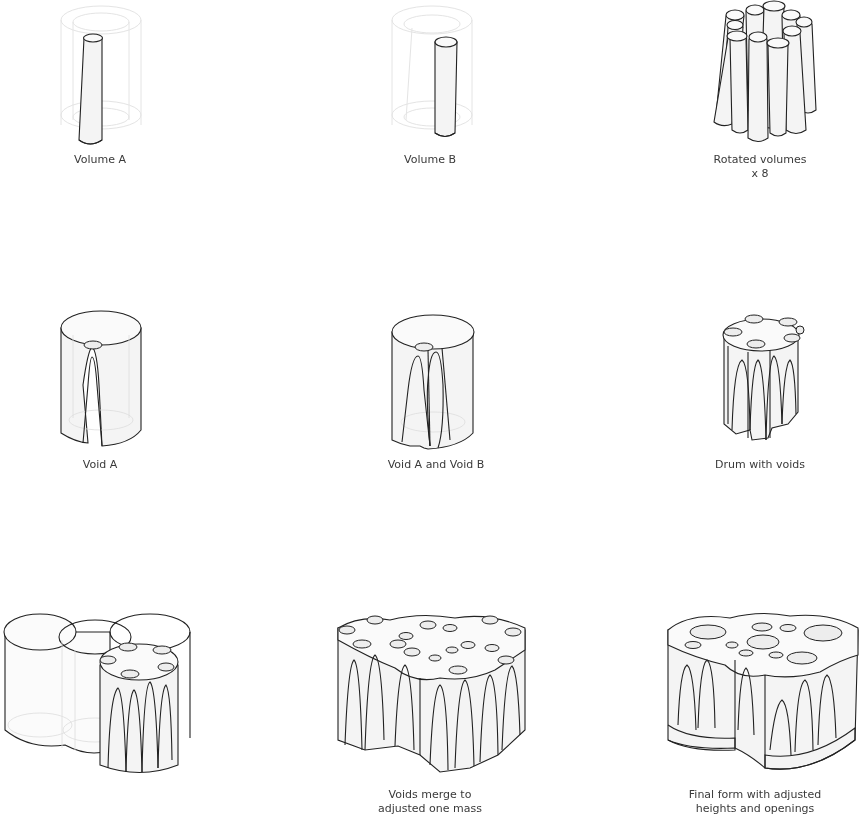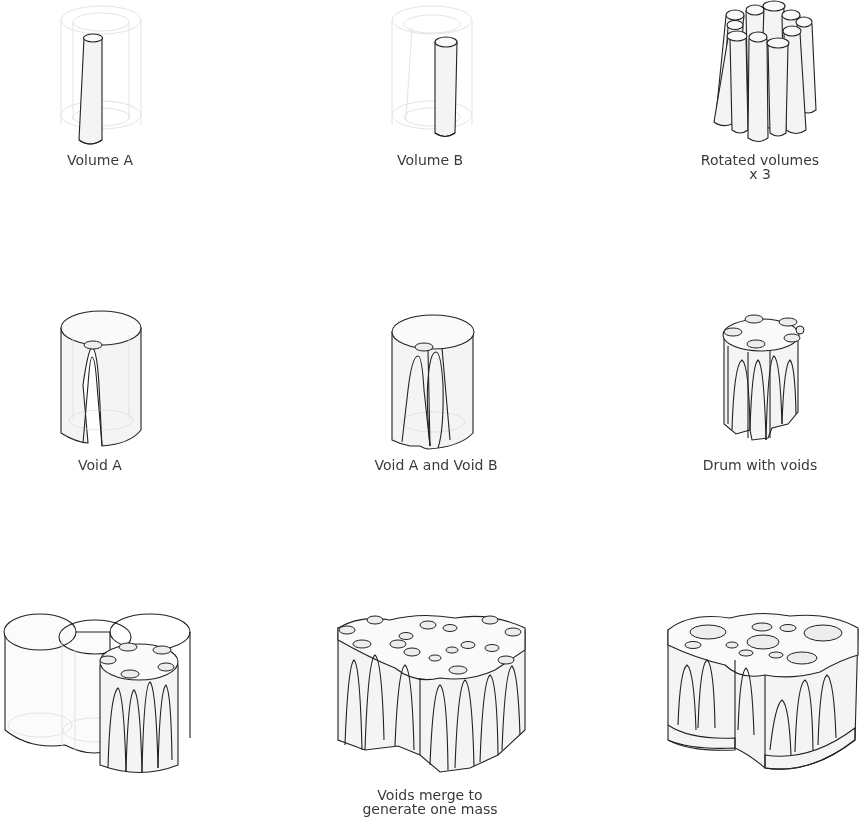--- a/index.html
+++ b/index.html
@@ -1,20 +1,20 @@
 <!DOCTYPE html>
 <html><head>
   <meta charset="utf-8">
   <style>
     html, body { margin: 0; padding: 0; background: #ffffff; }
     body { width: 860px; height: 820px; position: relative; overflow: hidden;
            font-family: "DejaVu Sans", "Liberation Sans", sans-serif; color: #333; }
     .panel { position: absolute; }
     .panel svg { position: absolute; left: 0; top: 0; overflow: visible; }
-    .label { position: absolute; text-align: center; font-size: 14px; line-height: 14px; color: #3a3a3a; white-space: pre-line; }
+    .label { position: absolute; text-align: center; font-size: 11px; line-height: 14px; color: #3a3a3a; white-space: pre-line; }
     .ghost { fill: none; stroke: #e4e4e4; stroke-width: 1; }
     .solid { fill: #f4f4f4; stroke: #222; stroke-width: 1.1; }
     .line { fill: none; stroke: #222; stroke-width: 1.1; }
     .face { fill: #fafafa; stroke: #222; stroke-width: 1.1; }
     .hole { fill: #ededed; stroke: #222; stroke-width: 1; }
     .thin { fill: none; stroke: #ddd; stroke-width: 0.8; }
   </style>
 </head>
 <body>
 
@@ -71,21 +71,21 @@
 
     <path class="solid" d="M68,38 L54,122 Q62,128 72,124 L84,38 Z"></path>
     <path class="solid" d="M70,38 L72,130 Q80,136 88,130 L86,38 Z"></path>
       <ellipse class="face" cx="77" cy="36" rx="10" ry="5"></ellipse>
     <path class="solid" d="M89,39 L88,138 Q98,145 108,138 L107,39 Z"></path>
       <ellipse class="face" cx="98" cy="37" rx="9" ry="5"></ellipse>
     <path class="solid" d="M108,45 L110,133 Q118,139 126,133 L128,45 Z"></path>
       <ellipse class="face" cx="118" cy="43" rx="11" ry="5"></ellipse>
   </svg>
   <div class="label" style="left:20px;top:153px;width:160px;">Rotated volumes
-x 3</div>
+x 8</div>
 </div>
 
 <div class="panel" style="left:0;top:290px;width:200px;height:190px;">
   <svg width="200" height="170">
     <path class="solid" d="M61,38 L61,143 Q75,152 88,153 L83,95 Q88,60 92,57 Q97,60 99,95 L102,156 Q130,154 141,140 L141,38 Z"></path>
     <ellipse class="face" cx="101" cy="38" rx="40" ry="17"></ellipse>
     <ellipse class="hole" cx="93" cy="55" rx="9" ry="4"></ellipse>
     <ellipse class="thin" cx="101" cy="130" rx="32" ry="10"></ellipse>
     <line class="thin" x1="73" y1="45" x2="73" y2="128"></line>
     <line class="thin" x1="129" y1="45" x2="129" y2="128"></line>
@@ -179,21 +179,21 @@
     <path class="line" d="M25,145 Q28,65 34,60 Q40,65 42,150"></path>
     <path class="line" d="M45,150 Q48,60 55,55 Q62,60 64,140"></path>
     <path class="line" d="M75,146 Q78,70 85,65 Q92,70 94,150"></path>
     <path class="line" d="M110,165 Q113,90 120,85 Q127,90 128,170"></path>
     <path class="line" d="M135,168 Q138,85 145,80 Q152,85 154,166"></path>
     <path class="line" d="M160,162 Q163,80 170,75 Q177,80 178,155"></path>
     <path class="line" d="M182,150 Q185,70 192,66 Q198,72 200,135"></path>
     <line class="line" x1="100" y1="78" x2="100" y2="155"></line>
   </svg>
   <div class="label" style="left:30px;top:188px;width:160px;">Voids merge to
-generate one mass</div>
+adjusted one mass</div>
 </div>
 
 <div class="panel" style="left:650px;top:600px;width:210px;height:220px;">
   <svg width="210" height="190">
     <path class="solid" d="M18,30 L18,140 Q40,150 85,148 Q100,155 115,168 Q160,175 205,140 L208,30 Z"></path>
     <path class="face" d="M18,30 Q40,12 80,18 Q110,10 140,16 Q180,12 208,28 L208,55 Q190,60 170,72 Q140,80 115,75 Q90,80 75,65 Q45,58 18,45 Z"></path>
     <ellipse class="hole" cx="58" cy="32" rx="18" ry="7"></ellipse>
     <ellipse class="hole" cx="112" cy="27" rx="10" ry="4"></ellipse>
     <ellipse class="hole" cx="138" cy="28" rx="8" ry="3.5"></ellipse>
     <ellipse class="hole" cx="173" cy="33" rx="19" ry="8"></ellipse>
@@ -207,13 +207,15 @@
     <path class="line" d="M115,155 Q160,162 205,128 L205,140 Q160,175 115,168 Z"></path>
     <path class="line" d="M28,125 Q30,70 37,65 Q44,70 46,130"></path>
     <path class="line" d="M48,128 Q50,65 57,60 Q64,65 65,128"></path>
     <path class="line" d="M88,130 Q90,72 96,68 Q102,72 104,135"></path>
     <path class="line" d="M120,150 Q125,105 132,100 Q139,105 141,155"></path>
     <path class="line" d="M145,152 Q147,85 155,80 Q162,85 163,150"></path>
     <path class="line" d="M168,145 Q170,80 177,75 Q184,80 186,138"></path>
     <line class="line" x1="85" y1="60" x2="85" y2="148"></line>
     <line class="line" x1="115" y1="75" x2="115" y2="168"></line>
   </svg>
+  <div class="label" style="left:15px;top:188px;width:180px;">Final form with adjusted
+heights and openings</div>
 </div>
 
 </body></html>

